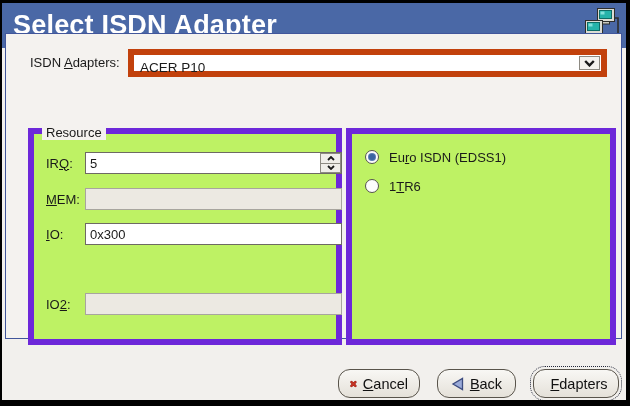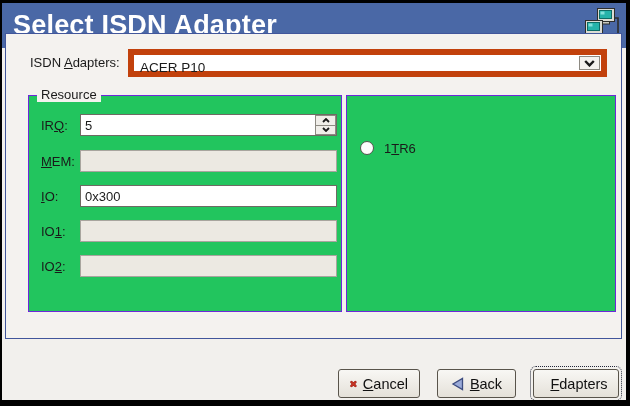--- a/index.html
+++ b/index.html
@@ -57,22 +57,23 @@
   }
   .combo .combo-btn {
     position: absolute; right: 1px; top: 1px; bottom: 1px; width: 21px;
     background: #f4f2ee;
     border: 1px solid #8d8a82;
     display: flex; align-items: center; justify-content: center;
   }
   
   .group {
     position: absolute;
-    border: 1px solid #6d28d9;
-    background: #22c55e;
+    border: 6px solid #6d28d9;
+    background: #bef264;
+    margin-top: 33px;
   }
   .group .legend {
     position: absolute; top: -9px; left: 8px;
     background: #f4f2ef; padding: 0 4px;
     white-space: nowrap;
   }
   .group-resource { left: 22px; top: 61px; width: 314px; height: 217px; }
   .group-dchannel { left: 340px; top: 61px; width: 270px; height: 217px; }
   
   .f-row {
@@ -129,21 +130,21 @@
   
   .button-bar {
     position: absolute; right: 7px; top: 366px;
     display: flex; gap: 17px;
   }
   .btn {
     height: 29px;
     display: flex; align-items: center; justify-content: center; gap: 6px;
     background: linear-gradient(#f8f7f4, #e5e1d9);
     border: 1px solid #59544b;
-    border-radius: 3px;
+    border-radius: 12px;
     font-family: "Liberation Sans", "DejaVu Sans", sans-serif;
     font-size: 14.5px; color: #111;
     padding: 12px 11px;
     cursor: default;
   }
   .btn-cancel { width: 82px; }
   .btn-back { width: 79px; }
   .btn-forward { width: 86px; outline: 1px dotted #222638; outline-offset: 2px; }
   .accel { text-decoration: underline; text-underline-offset: 1px; }
   .ilabel { white-space: nowrap; }
@@ -215,33 +216,33 @@
         <div class="f-row" style="top:54px">
           <div class="f-label ilabel"><span></span><span class="accel">M</span><span>EM:</span></div>
           <input class="field disabled" disabled="" value="" style="">
         </div>
 
         <div class="f-row" style="top:89px">
           <div class="f-label ilabel"><span></span><span class="accel">I</span><span>O:</span></div>
           <input class="field" value="0x300" style="">
         </div>
 
-        <div class="f-row" style="top:124px">
-          <div class="f-label ilabel"><span>IO</span><span class="accel">1</span><span>:</span></div>
-          <input class="field disabled" disabled="" value="" style="">
-        </div>
 
         <div class="f-row" style="top:159px">
           <div class="f-label ilabel"><span>IO</span><span class="accel">2</span><span>:</span></div>
           <input class="field disabled" disabled="" value="" style="">
         </div>
       </div>
 
       <div class="group group-dchannel">
 
+        <div class="radio-row" style="top:14px" data-checked="true">
+          <span class="radio-circle"></span>
+          <span class="radio-label ilabel"><span>Eu</span><span class="accel">r</span><span>o ISDN (EDSS1)</span></span>
+        </div>
 
         <div class="radio-row" style="top:43px" data-checked="false">
           <span class="radio-circle"></span>
           <span class="radio-label ilabel"><span>1</span><span class="accel">T</span><span>R6</span></span>
         </div>
       </div>
 
     </div>
 
     <div class="button-bar">

